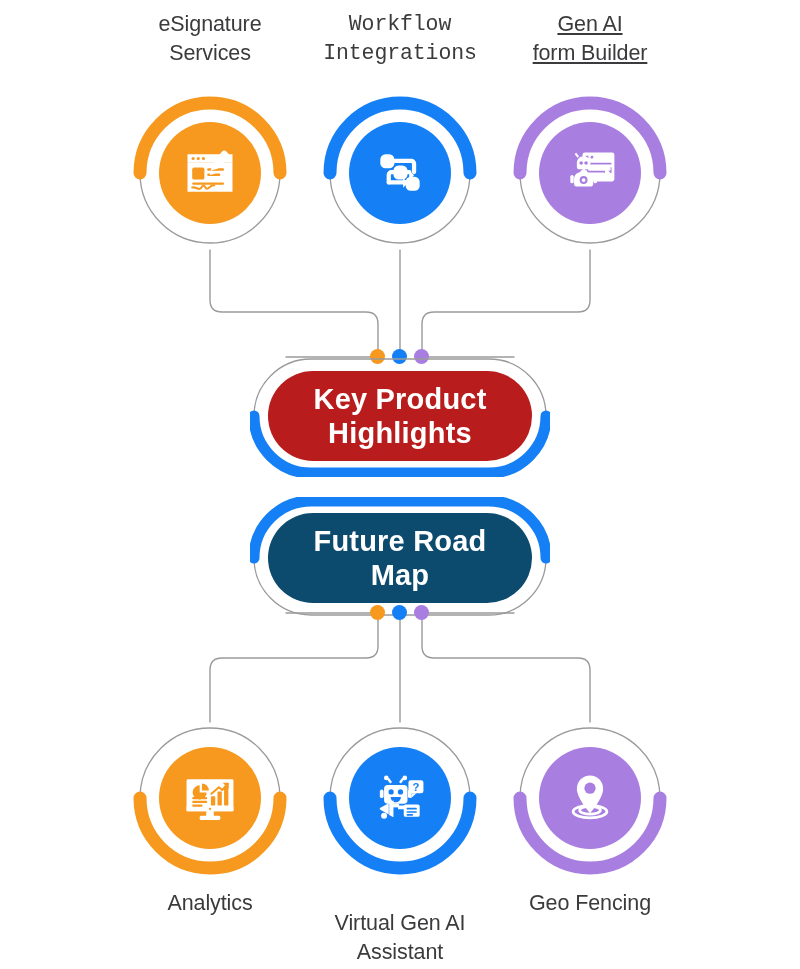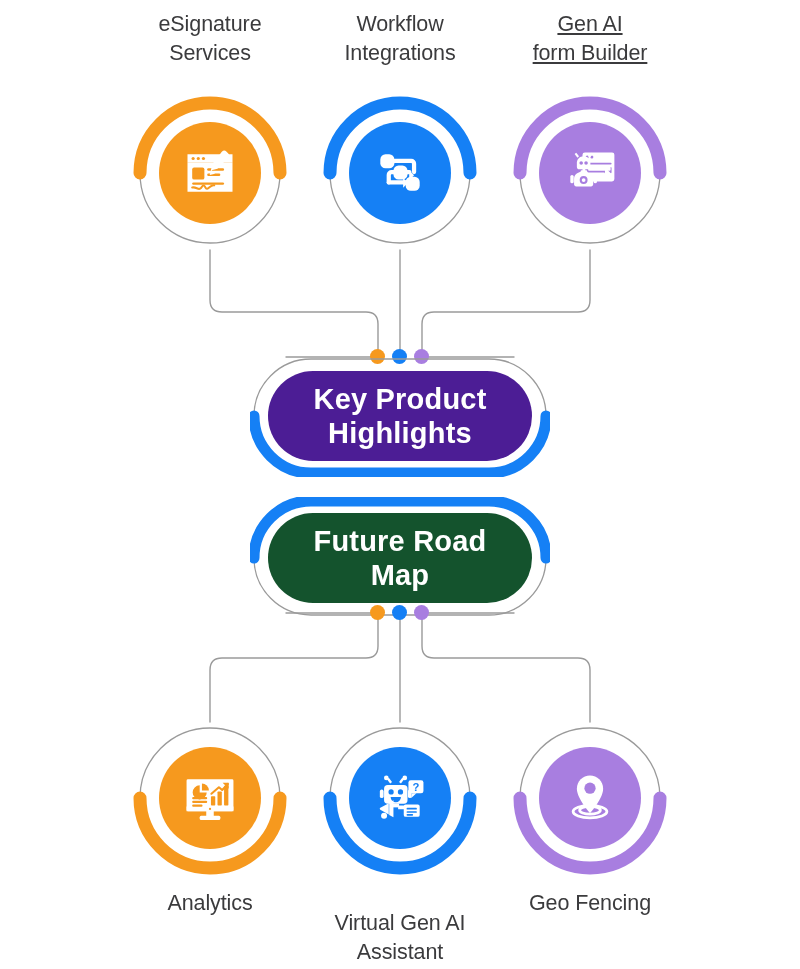--- a/index.html
+++ b/index.html
@@ -33,21 +33,21 @@
     font-size:21.5px;
     line-height:29px;
     color:#3b3b3d;
     letter-spacing:-0.1px;
   }
 
   
   #node-esign   {left:115px; top:96px;}
   #node-esign   .caption{top:-86px;}
   #node-workflow{left:305px; top:96px;}
-  #node-workflow .caption{top:-86px;}
+  #node-workflow .caption{top:-86px;font-family:Liberation Mono, monospace;}
   #node-genai   {left:495px; top:96px;}
   #node-genai   .caption{top:-86px;text-decoration:underline;}
 
   #node-analytics{left:115px; top:721px;}
   #node-analytics .caption{top:168px;}
   #node-vassist  {left:305px; top:721px;}
   #node-vassist  .caption{top:168px;margin-top:20px;}
   #node-geo      {left:495px; top:721px;}
   #node-geo      .caption{top:168px;}
 
@@ -206,34 +206,34 @@
 
   <div class="dot" style="left:370px;top:349px;background:#F6991E;"></div>
   <div class="dot" style="left:392px;top:349px;background:#1580F5;"></div>
   <div class="dot" style="left:414px;top:349px;background:#A87EE0;"></div>
 
   <div class="pill" id="pill-key">
     <svg class="pill-ring" viewBox="0 0 300 122" xmlns="http://www.w3.org/2000/svg">
       <rect x="4" y="4" width="292" height="114" rx="57" fill="none" stroke="#9a9a9a" stroke-width="1.3"></rect>
       <path d="M4,61 A57,57 0 0 0 61,118 L239,118 A57,57 0 0 0 296,61" fill="none" stroke="#1580F5" stroke-width="11" stroke-linecap="round"></path>
     </svg>
-    <div class="pill-body" style="background:#4c1d95;">
+    <div class="pill-body" style="background:#b91c1c;">
       <div class="pill-label">
         <div>Key Product</div>
         <div>Highlights</div>
       </div>
     </div>
   </div>
 
   <div class="pill" id="pill-future">
     <svg class="pill-ring" viewBox="0 0 300 122" xmlns="http://www.w3.org/2000/svg">
       <rect x="4" y="4" width="292" height="114" rx="57" fill="none" stroke="#9a9a9a" stroke-width="1.3"></rect>
       <path d="M4,61 A57,57 0 0 1 61,4 L239,4 A57,57 0 0 1 296,61" fill="none" stroke="#1580F5" stroke-width="11" stroke-linecap="round"></path>
     </svg>
-    <div class="pill-body" style="background:#14532d;">
+    <div class="pill-body" style="background:#0c4a6e;">
       <div class="pill-label">
         <div>Future Road</div>
         <div>Map</div>
       </div>
     </div>
   </div>
 
   <div class="dot" style="left:370px;top:605px;background:#F6991E;"></div>
   <div class="dot" style="left:392px;top:605px;background:#1580F5;"></div>
   <div class="dot" style="left:414px;top:605px;background:#A87EE0;"></div>

